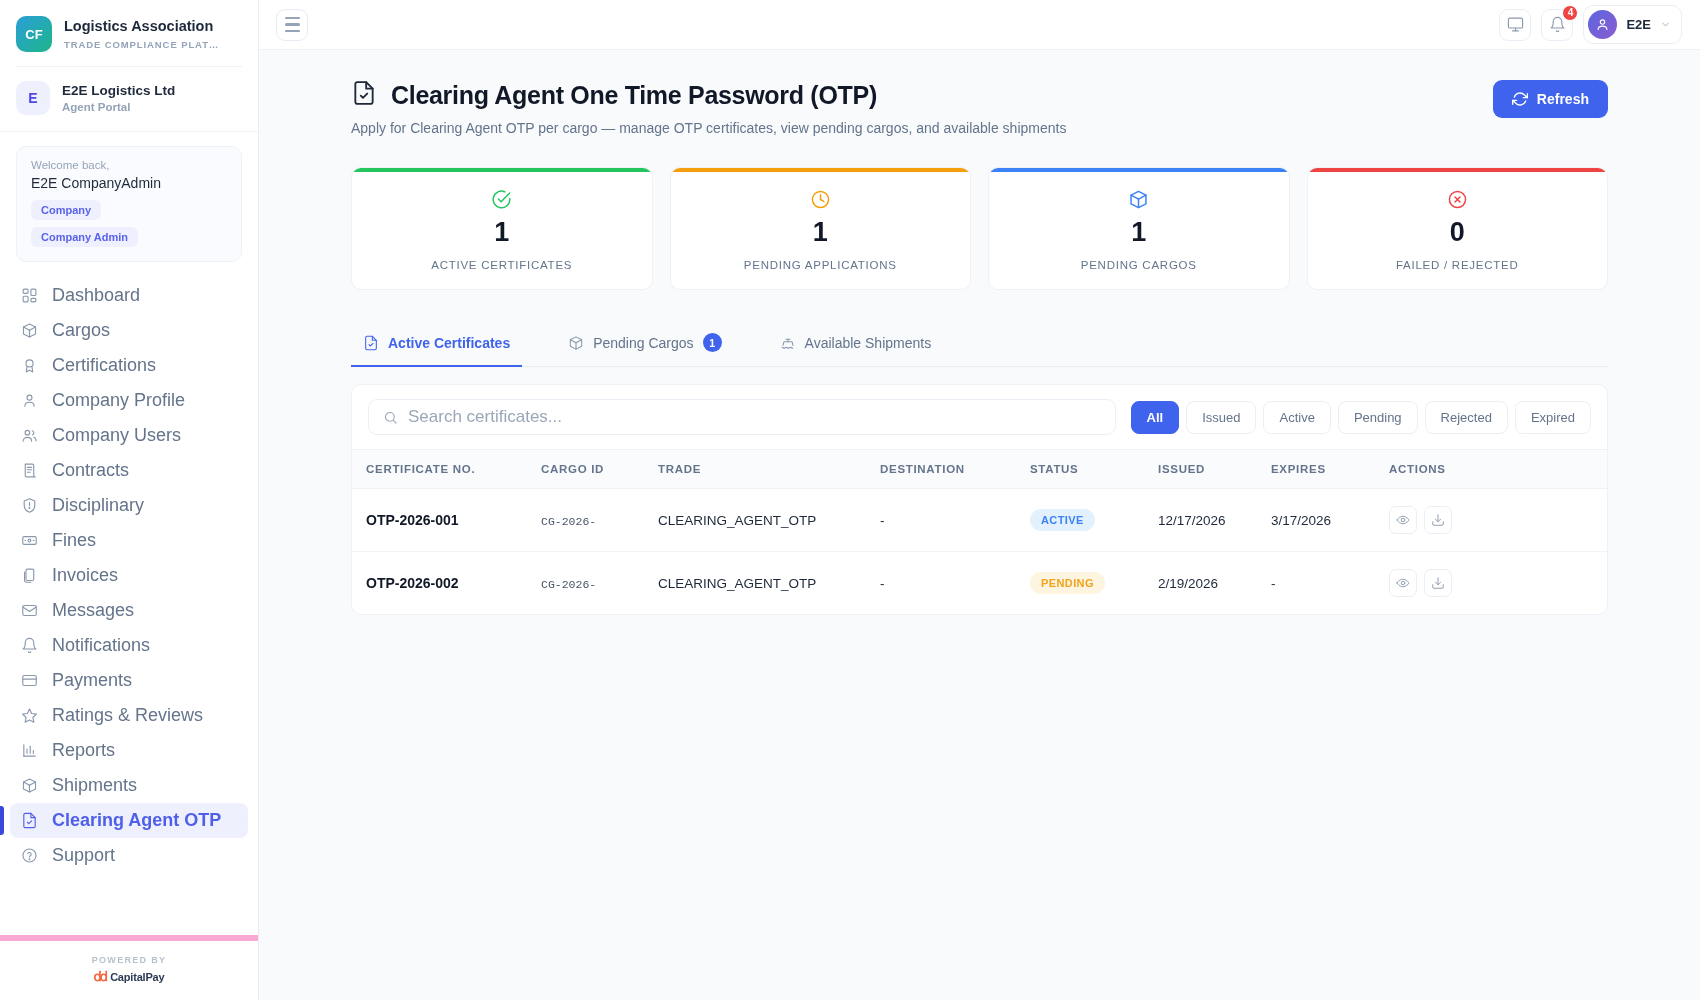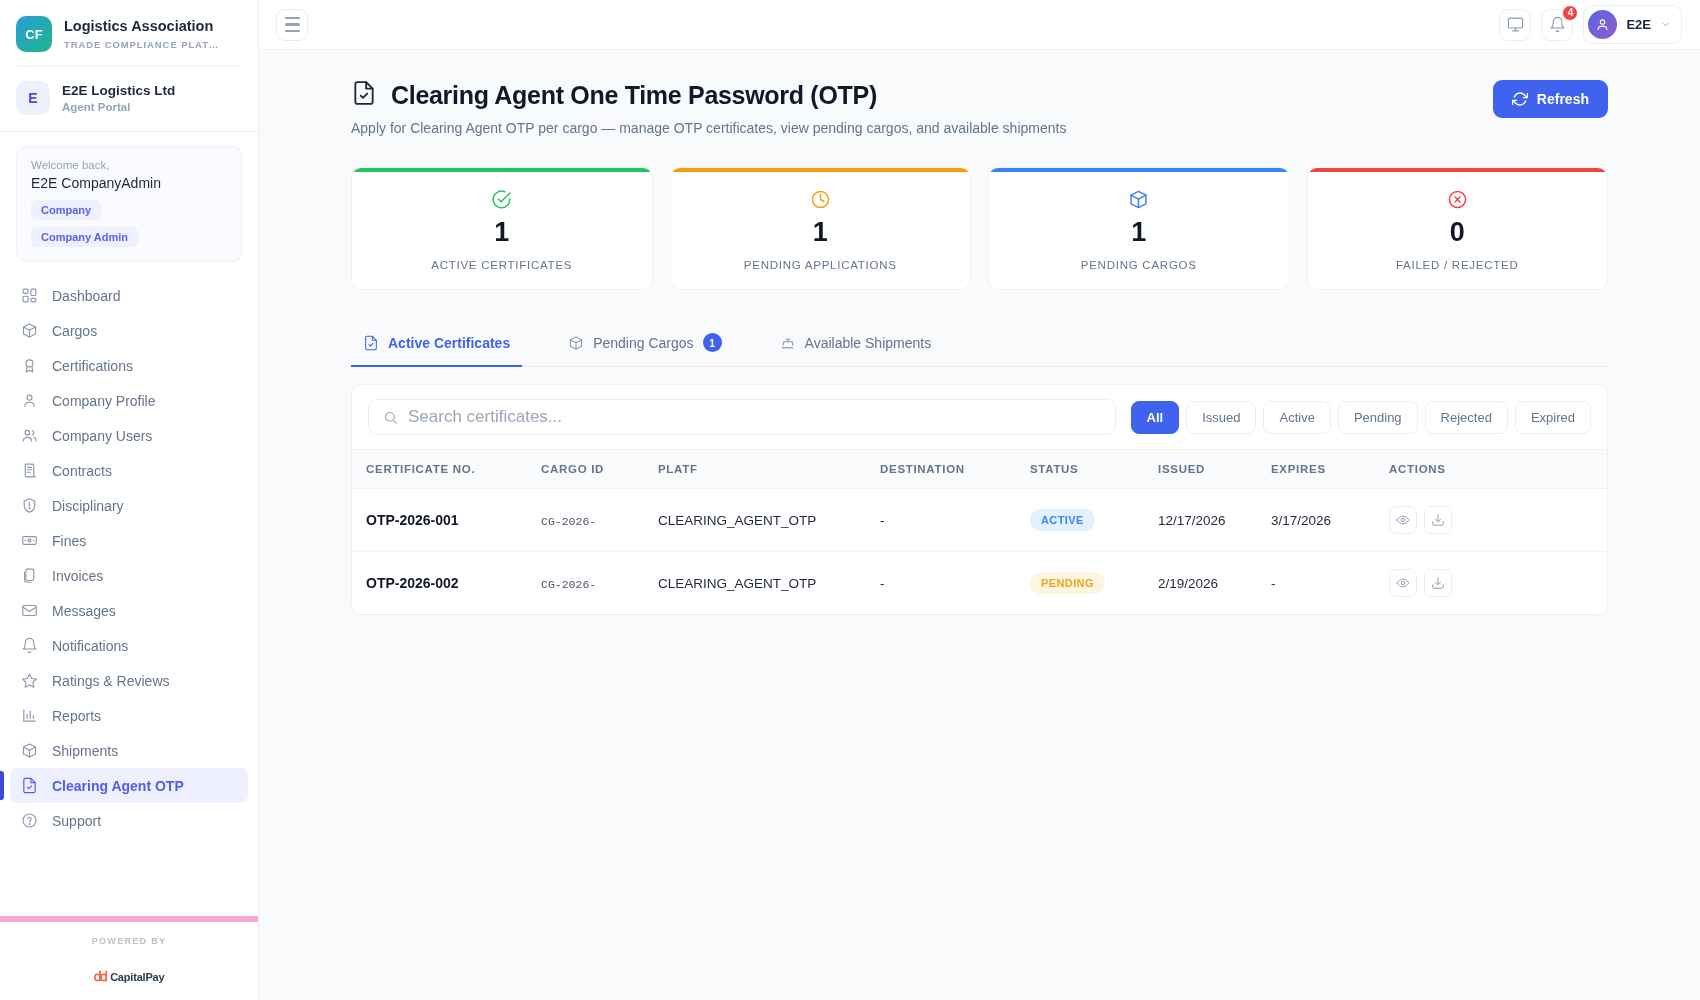--- a/index.html
+++ b/index.html
@@ -68,39 +68,39 @@
     font-size: 11px; font-weight: bold;
     color: #5b62e8; background: #eef0fe;
     padding: 4px 10px; border-radius: 6px;
   }
 
   .nav { flex: 1; overflow: hidden; padding: 6px 10px 0 10px; }
   .nav-item {
     display: flex; align-items: center; gap: 14px;
     height: 35px; padding: 0 10px;
     border-radius: 8px;
-    color: #64748b; font-size: 14px;
+    color: #64748b; font-size: 18px;
     position: relative;
     cursor: pointer;
   }
   .nav-item .ic { width: 18px; height: 18px; flex: 0 0 18px; display:flex; align-items:center; justify-content:center; }
   .nav-item .ic svg { width: 17px; height: 17px; stroke: #8a98ac; fill: none; stroke-width: 1.6; stroke-linecap: round; stroke-linejoin: round; }
   .nav-item.active { background: #eef0fe; color: #4f5fe8; font-weight: bold; }
   .nav-item.active .ic svg { stroke: #4f5fe8; }
   .nav-item.active::before {
     content: ""; position: absolute; left: -10px; top: 3px;
     width: 4px; height: 29px; border-radius: 0 3px 3px 0; background: #3b49d8;
   }
 
   .sidebar-footer {
     border-top: 6px solid #f9a8d4;
     padding: 14px 0 16px 0; text-align: center;
   }
   .powered { font-size: 9px; color: #b7c0cd; letter-spacing: 1.3px; font-weight: bold; }
-  .pay-logo { margin-top: 23px; display: flex; align-items: center; justify-content: center; gap: 4px; }
+  .pay-logo { margin-top: 4px; display: flex; align-items: center; justify-content: center; gap: 4px; }
   .pay-mark { color: #f0663f; font-size: 13px; font-weight: bold; letter-spacing: -2px; }
   .pay-text { font-size: 11px; font-weight: bold; color: #2b3a52; letter-spacing: -0.2px; }
 
   
   .main { flex: 1; display: flex; flex-direction: column; background: #f8fafc; min-width: 0; }
   .topbar {
     height: 50px; background: #fff;
     border-bottom: 1px solid #eef2f7;
     display: flex; align-items: center; justify-content: space-between;
     padding: 0 18px 0 17px;
@@ -411,20 +411,29 @@
             <svg viewBox="0 0 24 24" class="">
               <path d="M18 8a6 6 0 1 0-12 0c0 7-3 9-3 9h18s-3-2-3-9"></path>
               <path d="M13.7 21a2 2 0 0 1-3.4 0"></path>
             </svg>
           </span>
           <span>Notifications</span>
         </div>
         <div class="nav-item">
           <span class="ic">
             <svg viewBox="0 0 24 24" class="">
+              <rect x="2.5" y="5" width="19" height="14" rx="2"></rect>
+              <line x1="2.5" y1="10" x2="21.5" y2="10"></line>
+            </svg>
+          </span>
+          <span>Payments</span>
+        </div>
+        <div class="nav-item">
+          <span class="ic">
+            <svg viewBox="0 0 24 24" class="">
               <polygon points="12 2.8 15 9.2 21.8 10 16.8 14.8 18.1 21.4 12 18.2 5.9 21.4 7.2 14.8 2.2 10 9 9.2"></polygon>
             </svg>
           </span>
           <span>Ratings &amp; Reviews</span>
         </div>
         <div class="nav-item">
           <span class="ic">
             <svg viewBox="0 0 24 24" class="">
               <line x1="4" y1="4" x2="4" y2="20"></line>
               <line x1="4" y1="20" x2="20" y2="20"></line>
@@ -630,21 +639,21 @@
               <button class="filter">Rejected</button>
               <button class="filter">Expired</button>
             </div>
         </div>
 
         <table>
           <thead>
             <tr>
               <th class="col-cert">CERTIFICATE NO.</th>
               <th class="col-cargo">CARGO ID</th>
-              <th class="col-type">PLATF</th>
+              <th class="col-type">TRADE</th>
               <th class="col-dest">DESTINATION</th>
               <th class="col-status">STATUS</th>
               <th class="col-issued">ISSUED</th>
               <th class="col-expires">EXPIRES</th>
               <th class="col-actions">ACTIONS</th>
             </tr>
           </thead>
           <tbody id="tbody">
               <tr>
                 <td class="col-cert"><span class="cert-no">OTP-2026-001</span></td>

